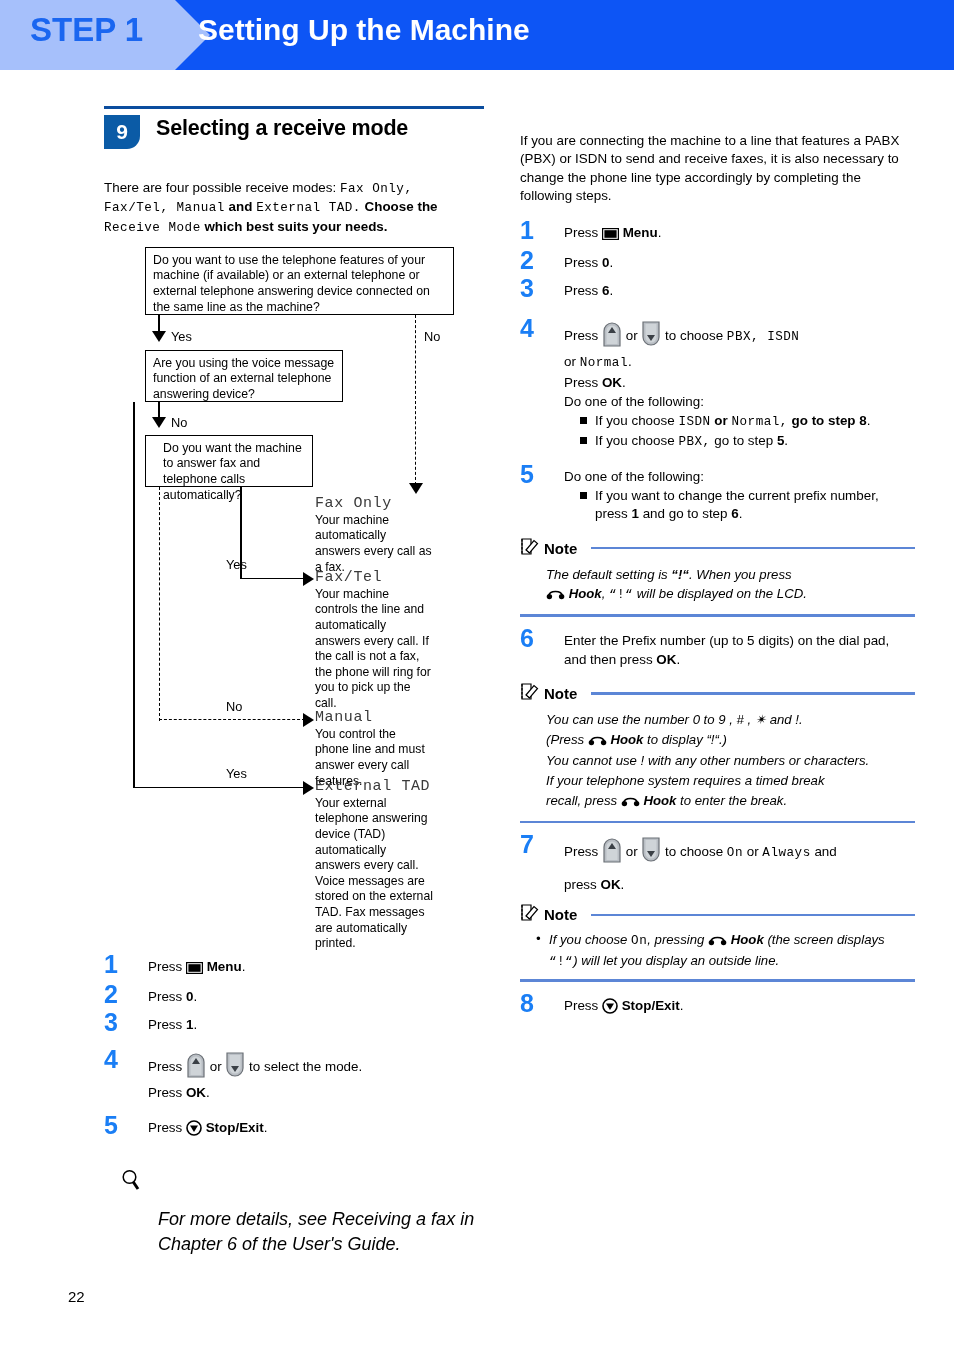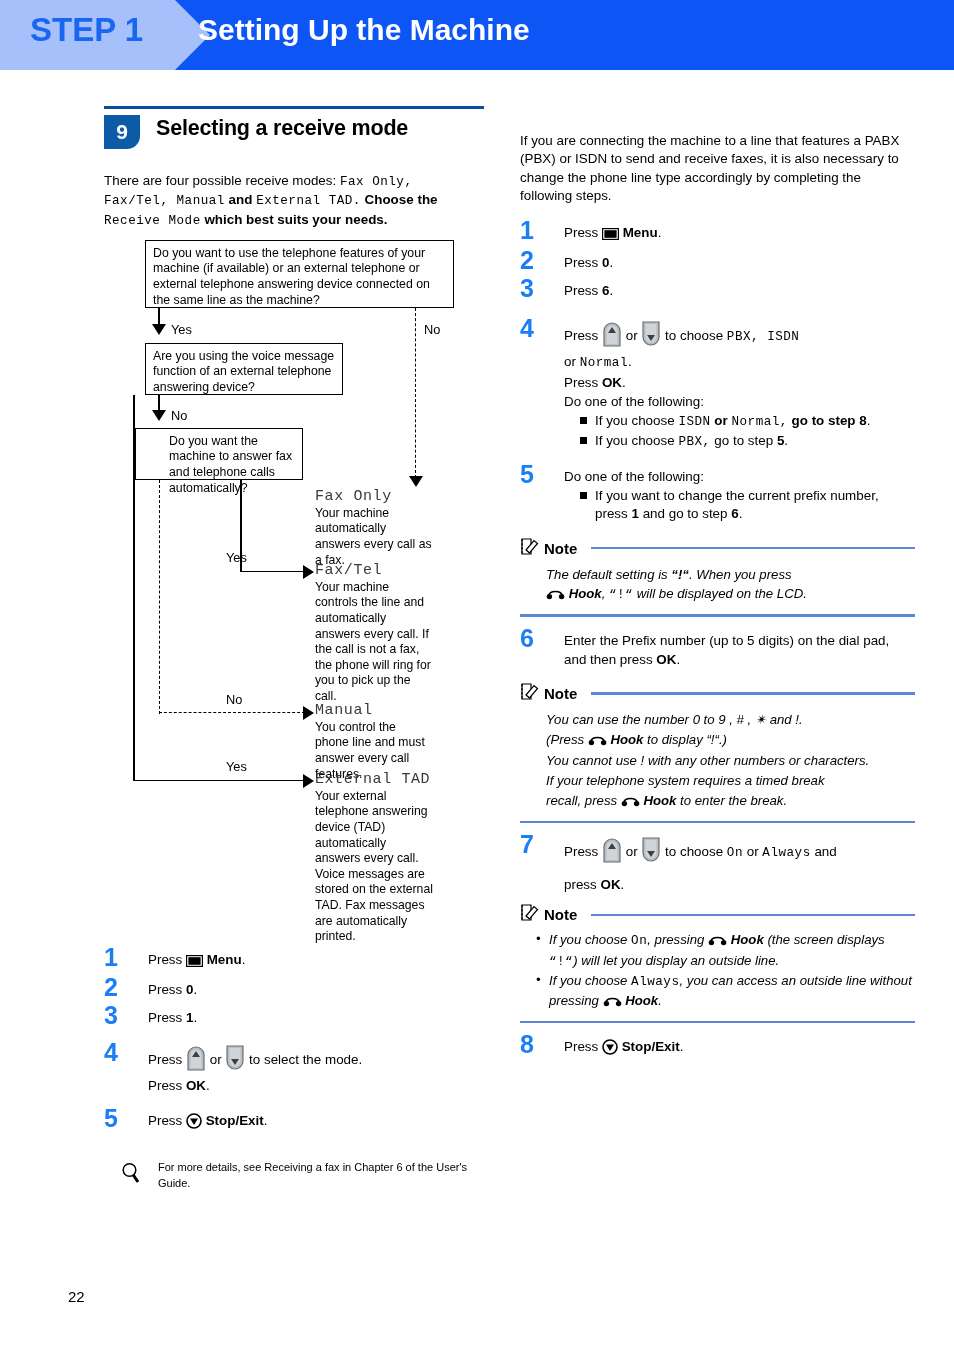--- a/index.html
+++ b/index.html
@@ -79,21 +79,21 @@
   .note{margin-top:13px;}
   .note-head{display:flex;align-items:center;}
   .note-ttl{font-size:15px;font-weight:bold;margin-left:5px;}
   .note-rule{flex:1;height:2.5px;background:#5c86d6;margin-left:14px;margin-right:0;}
   .note-body{font-size:13.2px;font-style:italic;line-height:1.5;margin-top:5px;padding-left:26px;}
   .note-end{height:2.5px;background:#5c86d6;margin-top:8px;}
 
   
   .tip{display:flex;margin-top:26px;}
   .tip-ico{width:54px;flex:none;display:flex;justify-content:center;padding-top:2px;}
-  .tip-txt{font-size:11px;line-height:1.38;}
+  .tip-txt{font-size:18px;font-style:italic;line-height:1.38;margin-top:40px;}
 
   .pageno{position:absolute;left:68px;top:1288px;font-size:15px;}
 
   .ico{display:inline-block;vertical-align:-3px;}
 </style>
 </head>
 <body>
 
 <div class="header">
   <div class="hdr-bar"></div>
@@ -106,21 +106,21 @@
 <div class="col col-left" style="top:106px;">
 
   <div class="sec">
     <div class="sec-rule"></div>
     <div class="sec-head">
       <div class="sec-badge">9</div>
       <div class="sec-title">Selecting a receive mode</div>
     </div>
   </div>
 
-  <div class="body-p" style="margin-top:23px;">
+  <div class="body-p" style="margin-top:30px;">
     <span>There are four possible receive modes: </span><span class="lcd">Fax Only,</span><br>
     <span class="lcd">Fax/Tel, Manual</span><b> and </b><span class="lcd">External TAD.</span><b> Choose the </b><br>
     <span class="lcd">Receive Mode</span><b> which best suits your needs.</b>
   </div>
 
   <div class="flow">
 
     <div class="fbox" style="left:41px;top:0px;width:309px;height:68px;">Do you want to use the telephone features of your machine (if available) or an external telephone or external telephone answering device connected on the same line as the machine?</div>
 
     <div class="fline fline-v" style="left:54px;top:68px;height:19px;"></div>
@@ -135,21 +135,21 @@
 
     <div class="fline fline-v" style="left:54px;top:155px;height:17px;"></div>
     <div class="arrow-down" style="left:48px;top:170px;"></div>
     <div class="flabel" style="left:67px;top:168px;">No</div>
 
     <div class="fline fline-v" style="left:29px;top:155px;height:386px;"></div>
     <div class="fline fline-h" style="left:29px;top:540px;width:172px;"></div>
     <div class="arrow-right" style="left:199px;top:534px;"></div>
     <div class="flabel" style="left:122px;top:519px;">Yes</div>
 
-    <div class="fbox" style="left:31px;top:188px;width:168px;height:52px;padding-left:33px;">Do you want the machine to answer fax and telephone calls automatically?</div>
+    <div class="fbox" style="left:41px;top:188px;width:168px;height:52px;padding-left:17px;">Do you want the machine to answer fax and telephone calls automatically?</div>
 
     <div class="fline fline-v" style="left:136px;top:240px;height:92px;"></div>
     <div class="fline fline-h" style="left:136px;top:331px;width:65px;"></div>
     <div class="arrow-right" style="left:199px;top:325px;"></div>
     <div class="flabel" style="left:122px;top:310px;">Yes</div>
 
     <div class="fdash-v" style="left:55px;top:240px;height:234px;"></div>
     <div class="fdash-h" style="left:55px;top:472px;width:146px;"></div>
     <div class="arrow-right" style="left:199px;top:466px;"></div>
     <div class="flabel" style="left:122px;top:452px;">No</div>
@@ -401,25 +401,20 @@
       <span class="note-ttl">Note</span>
       <span class="note-rule"></span>
     </div>
     <div class="note-body" style="padding-left:12px;">
       <ul class="dot">
         <li><span>If you choose </span><span class="lcd" style="font-style:normal;">On</span><span>, pressing </span><span class="ico" style="vertical-align:-2px;"><svg width="19" height="12" viewBox="0 0 19 12">
                 <path d="M2.5 8 C3.5 2 15.5 2 16.5 8" fill="none" stroke="#000" stroke-width="1.6"></path>
                 <circle cx="3.4" cy="8.6" r="2.7" fill="#000"></circle>
                 <circle cx="15.6" cy="8.6" r="2.7" fill="#000"></circle>
               </svg></span> <b>Hook</b><span> (the screen displays </span><span class="lcd" style="font-style:normal;">“!“</span><span>) will let you display an outside line.</span></li>
-        <li><span>If you choose </span><span class="lcd" style="font-style:normal;">Always</span><span>, you can access an outside line without pressing </span><span class="ico" style="vertical-align:-2px;"><svg width="19" height="12" viewBox="0 0 19 12">
-                <path d="M2.5 8 C3.5 2 15.5 2 16.5 8" fill="none" stroke="#000" stroke-width="1.6"></path>
-                <circle cx="3.4" cy="8.6" r="2.7" fill="#000"></circle>
-                <circle cx="15.6" cy="8.6" r="2.7" fill="#000"></circle>
-              </svg></span> <b>Hook</b><span>.</span></li>
       </ul>
     </div>
     <div class="note-end"></div>
   </div>
 
   <div class="step" style="margin-top:10px;">
     <div class="step-num">8</div>
     <div class="step-body">
       <span>Press </span>
       <span class="ico" style="vertical-align:-4px;"><svg width="16" height="16" viewBox="0 0 16 16">

